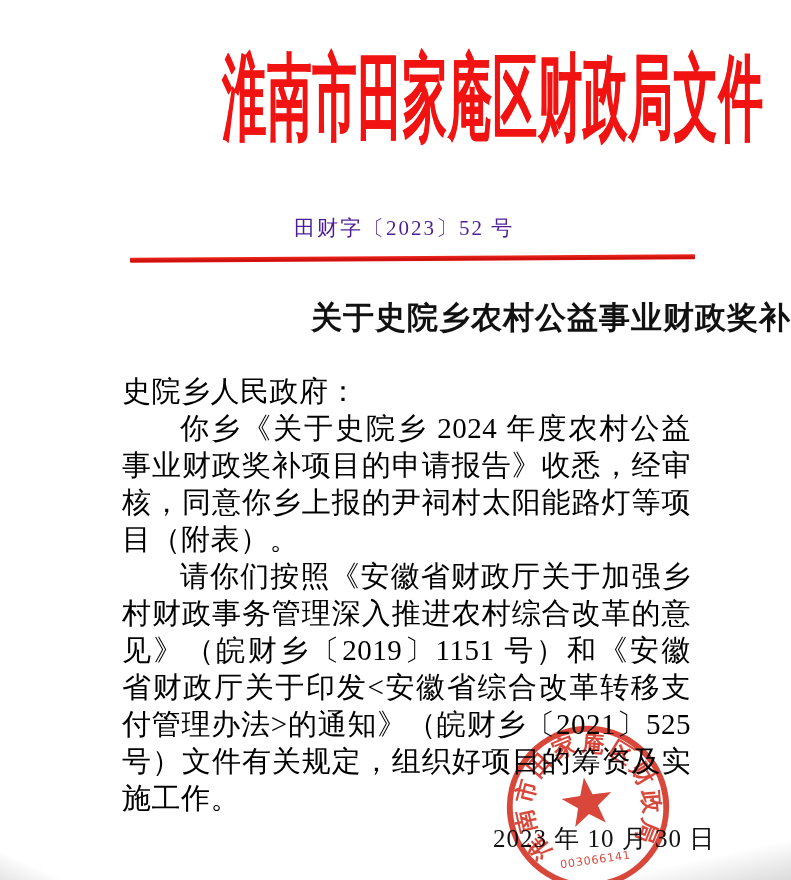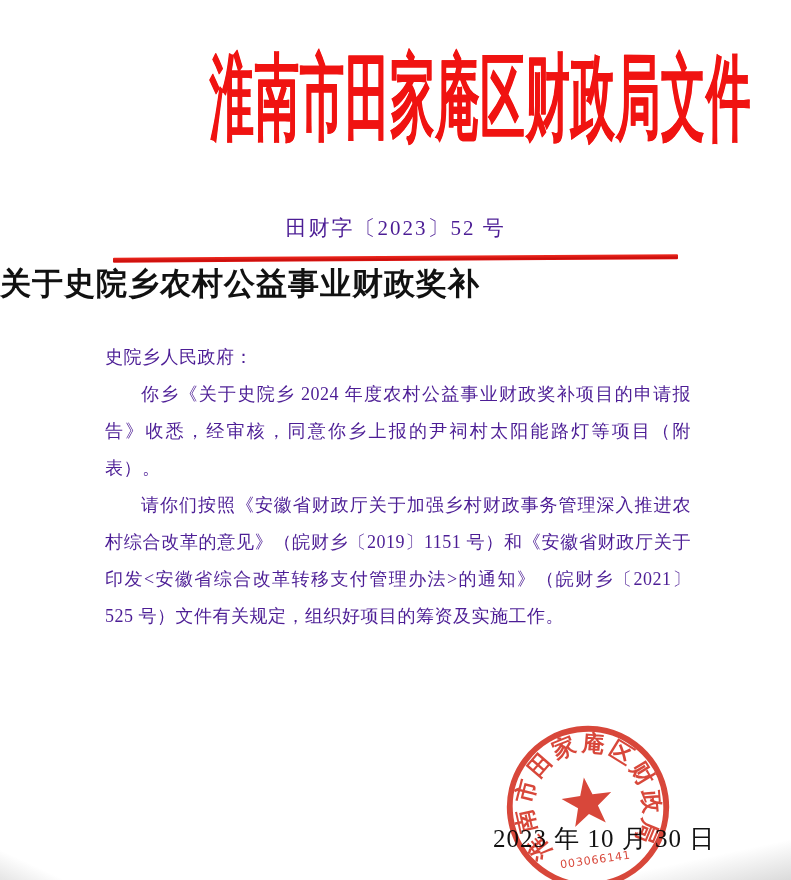--- a/index.html
+++ b/index.html
@@ -6,20 +6,21 @@
   html, body { background: #e8e8e8; }
   .page {
     position: relative;
     width: 791px;
     height: 880px;
     margin: 0 auto;
     background: #ffffff;
     overflow: hidden;
     font-family: "Liberation Serif", "DejaVu Serif", serif;
     color: #171717;
+    padding-left: 17px;
   }
   .header-title {
     margin-top: 46px;
     text-align: center;
     font-size: 94px;
     line-height: 104px;
     font-weight: bold;
     color: #f01311;
     white-space: nowrap;
     transform: scaleX(0.47);
@@ -37,36 +38,37 @@
   .red-rule {
     margin-top: 14px;
     margin-left: 113px;
     width: 565px;
     height: 5px;
     background: linear-gradient(180deg, #f02a20 0%, #c90f0c 70%, #e11311 100%);
     transform: rotate(-0.35deg);
     border-radius: 1px;
   }
   .doc-title {
-    text-align: left;
+    margin-top: 34px;
+    text-align: right;
     font-size: 31px;
     font-weight: bold;
     line-height: 46px;
     color: #111;
     letter-spacing: 1px;
   }
   .body-text {
     margin-top: 32px;
     padding-left: 105px;
     padding-right: 100px;
-    font-size: 18px;
+    font-size: 29px;
     line-height: 37px;
     text-align: justify;
     letter-spacing: 0.5px;
-    color: #4c1d95;
+    color: #000000;
   }
   .body-text p { margin: 0; }
   .body-text p.indent { text-indent: 2em; }
   .date-line {
     position: absolute;
     left: 493px;
     top: 822px;
     font-size: 25px;
     letter-spacing: 1px;
     color: #121212;

